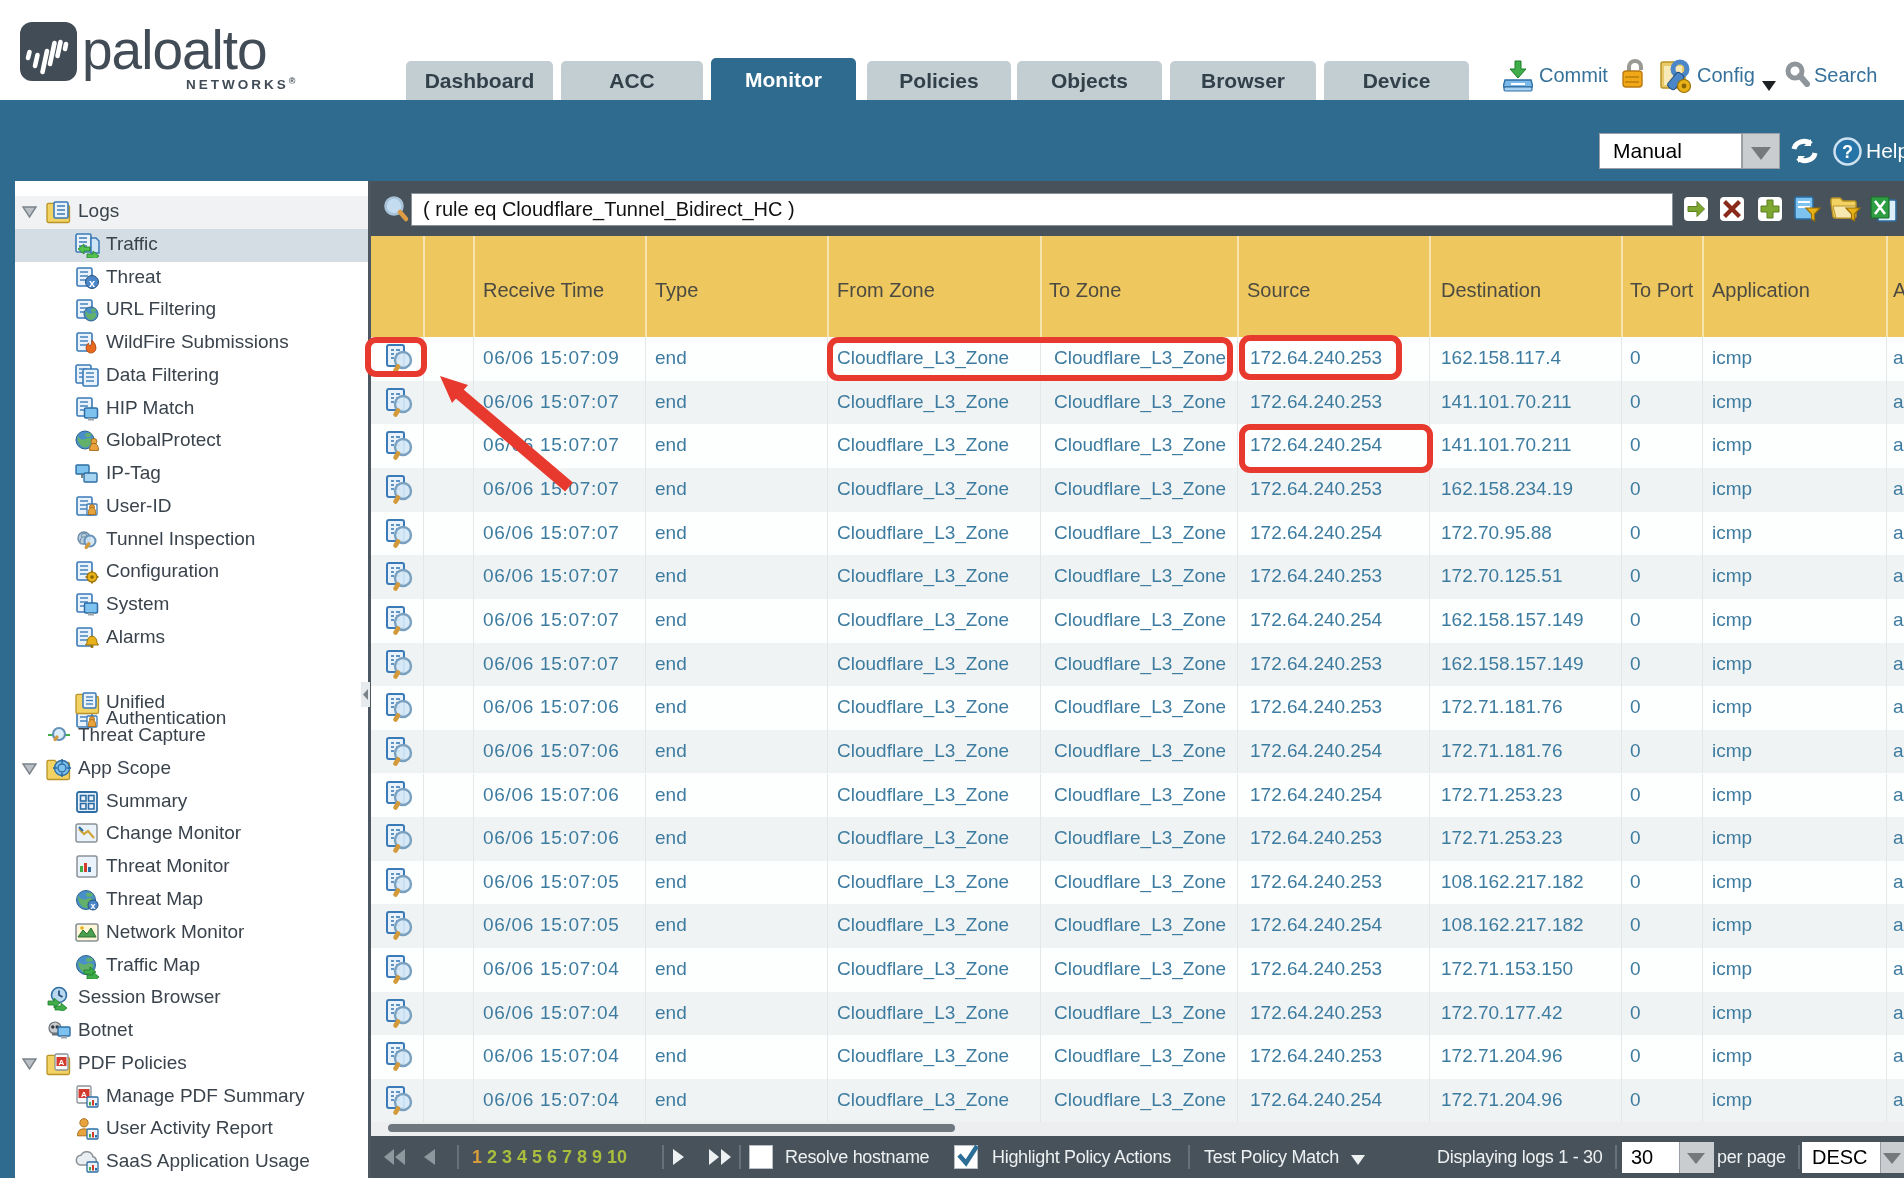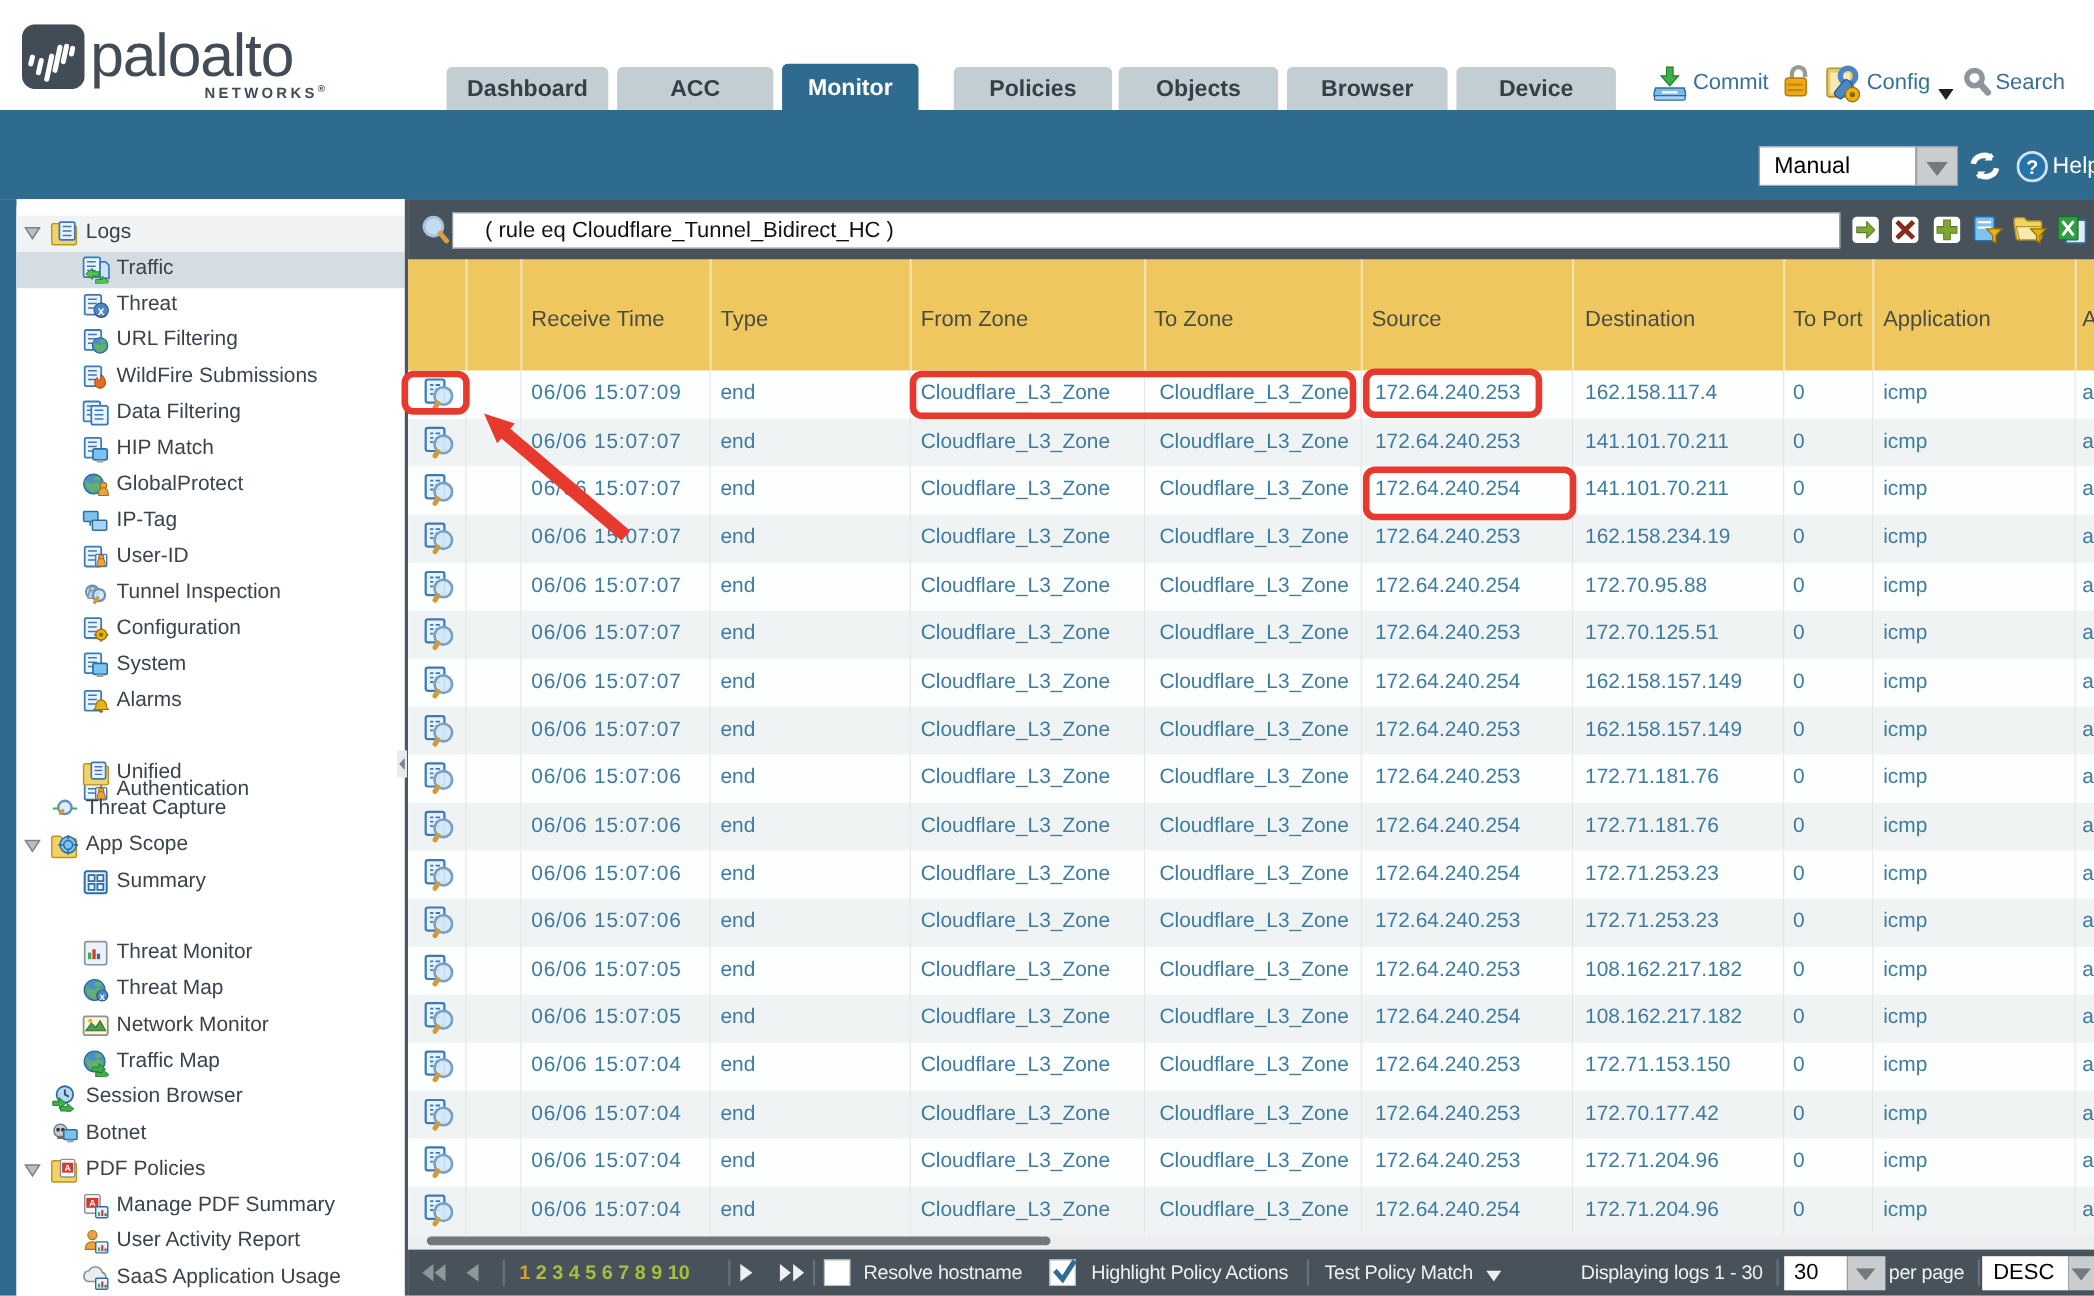--- a/index.html
+++ b/index.html
@@ -16,21 +16,21 @@
 #teal { left:0; top:100px; width:1904px; height:81px; background:#2e6b8f; }
 
 #sideteal { left:0; top:181px; width:15px; height:997px; background:#2e6b8f; }
 #sidebar { left:15px; top:181px; width:353px; height:997px; background:#fff; border-radius:8px 0 0 0; overflow:hidden;}
 #sideborder { left:368px; top:181px; width:3px; height:997px; background:#4c5761; }
 .trow { position:absolute; left:0; width:353px; height:33px; font-size:19px; color:#3a434c; }
 .trow span.lbl { position:absolute; top:4px; }
 
 #searchbar { left:371px; top:181px; width:1533px; height:55px; background:#47525b; }
 #finput { position:absolute; left:411px; top:193px; width:1262px; height:33px; background:#fff;
-  border:1px solid #8a9298; font-size:20px; color:#111; line-height:31px; padding-left:29px; }
+  border:1px solid #8a9298; font-size:20px; color:#111; line-height:31px; padding-left:11px; }
 .fbtn { position:absolute; top:197px; width:24px; height:24px; background:#fff; border-radius:4px; }
 #thead { left:371px; top:236px; width:1533px; height:101px; background:#efc75f; }
 .hsep { position:absolute; top:236px; width:2px; height:101px; background:#f7e3ae; }
 .hlbl { position:absolute; top:279px; font-size:20px; color:#4c4b41; }
 .cell { position:absolute; font-size:19px; color:#3d7ca0; white-space:nowrap; }
 .zc { letter-spacing:0; }
 .dt { letter-spacing:0.7px; }
 #scrollstrip { left:371px; top:1122px; width:1533px; height:14px; background:#eceef0; }
 #scrollthumb { left:388px; top:1124px; width:567px; height:8px; background:#70787f; border-radius:4px; }
 #botbar { left:371px; top:1136px; width:1533px; height:42px; background:#47525b; }
@@ -50,21 +50,21 @@
 <line x1="22.5" y1="50" x2="27" y2="29"></line>
 <line x1="30" y1="42" x2="34.5" y2="21"></line>
 <line x1="37.5" y1="34" x2="40.5" y2="20"></line>
 <line x1="45" y1="27" x2="46" y2="22"></line>
 </g>
     </svg>
 <div class="abs" style="left:82px;top:18px;font-size:55px;color:#414c56;letter-spacing:-1px;font-weight:500">paloalto</div>
 <div class="abs" style="left:186px;top:76px;font-size:13.5px;color:#414c56;letter-spacing:3px;font-weight:bold">NETWORKS<span style="font-size:9px;vertical-align:5px">®</span></div>
 <div class="tab" style="left:406px;width:147px">Dashboard</div>
 <div class="tab" style="left:561px;width:142px">ACC</div>
-<div class="tab active" style="left:711px;width:124px">Monitor</div>
+<div class="tab active" style="left:711px;width:145px">Monitor</div>
 <div class="tab" style="left:867px;width:144px">Policies</div>
 <div class="tab" style="left:1017px;width:145px">Objects</div>
 <div class="tab" style="left:1170px;width:146px">Browser</div>
 <div class="tab" style="left:1324px;width:145px">Device</div>
 </div>
 
 <div id="teal" class="abs"></div>
 <svg class="abs" style="left:1503px;top:60px" width="30" height="32" viewBox="0 0 30 32">
 <path d="M12 1 h6 v8 h5 l-8 9 -8 -9 h5 z" fill="#3fae49" stroke="#1d7c28" stroke-width="1"></path>
 <path d="M2 20 h26 l2 7 h-30 z" fill="#7db9e8" stroke="#2d6da3" stroke-width="1.4"></path>
@@ -324,20 +324,28 @@
 </div>
 <div class="trow" style="top:604.7px;">
 <svg style="position:absolute;left:59px;top:3px" width="26" height="26" viewBox="0 0 26 26">
         <rect x="3" y="3" width="20" height="20" rx="2" fill="#eaf3fb" stroke="#2d6da3" stroke-width="1.8"></rect>
         <rect x="6.5" y="6.5" width="5.5" height="5.5" fill="none" stroke="#2d6da3" stroke-width="1.6"></rect>
         <rect x="14.5" y="6.5" width="5.5" height="5.5" fill="none" stroke="#2d6da3" stroke-width="1.6"></rect>
         <rect x="6.5" y="14.5" width="5.5" height="5.5" fill="none" stroke="#2d6da3" stroke-width="1.6"></rect>
         <rect x="14.5" y="14.5" width="5.5" height="5.5" fill="none" stroke="#2d6da3" stroke-width="1.6"></rect>
       </svg>
 <span class="lbl" style="left:91px">Summary</span>
+</div>
+<div class="trow" style="top:637.4px;">
+<svg style="position:absolute;left:59px;top:3px" width="26" height="26" viewBox="0 0 26 26">
+        <rect x="2" y="3" width="21" height="18" rx="2" fill="#eaf3fb" stroke="#8a9298" stroke-width="1.5"></rect>
+        <path d="M5 8 l5 5 4 -3 6 7" fill="none" stroke="#d2a53a" stroke-width="2.2"></path>
+        <path d="M5 6 l4 4" stroke="#2d6da3" stroke-width="2.2"></path>
+      </svg>
+<span class="lbl" style="left:91px">Change Monitor</span>
 </div>
 <div class="trow" style="top:670.2px;">
 <svg style="position:absolute;left:59px;top:3px" width="26" height="26" viewBox="0 0 26 26">
         <rect x="3" y="2" width="20" height="21" rx="2" fill="#eaf3fb" stroke="#8a9298" stroke-width="1.5"></rect>
         <rect x="6" y="12" width="3" height="6" fill="#3fae49"></rect>
         <rect x="10" y="9" width="3" height="9" fill="#d23b2e"></rect>
         <rect x="14" y="13" width="3" height="5" fill="#2d6da3"></rect>
       </svg>
 <span class="lbl" style="left:91px">Threat Monitor</span>
 </div>

